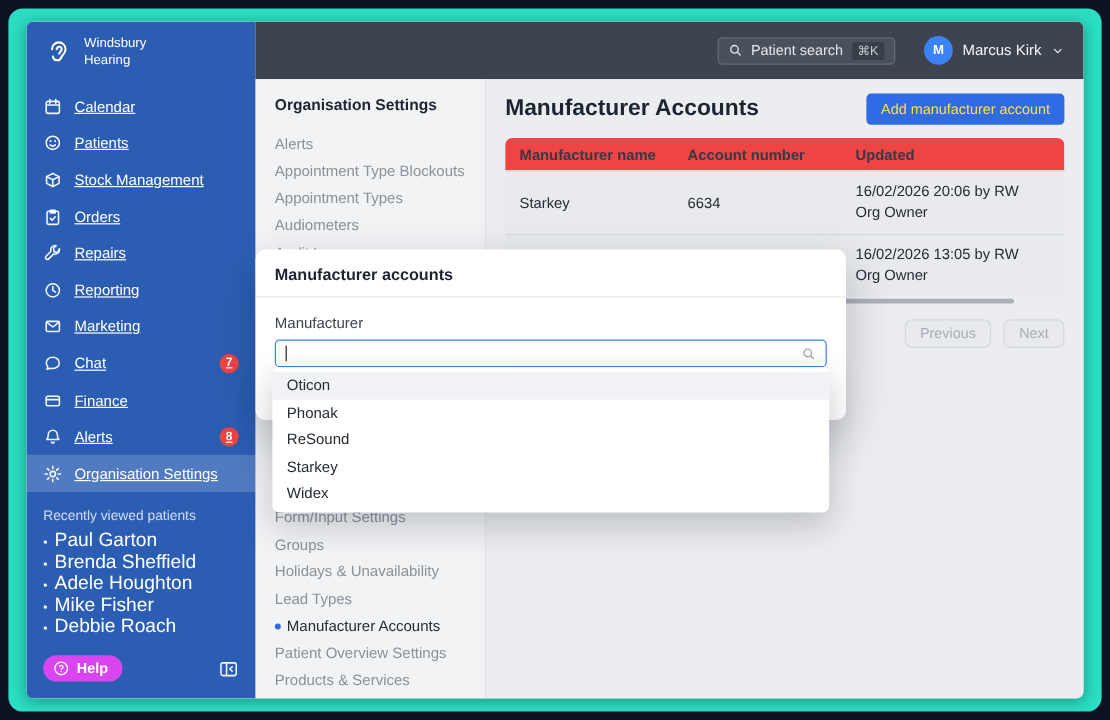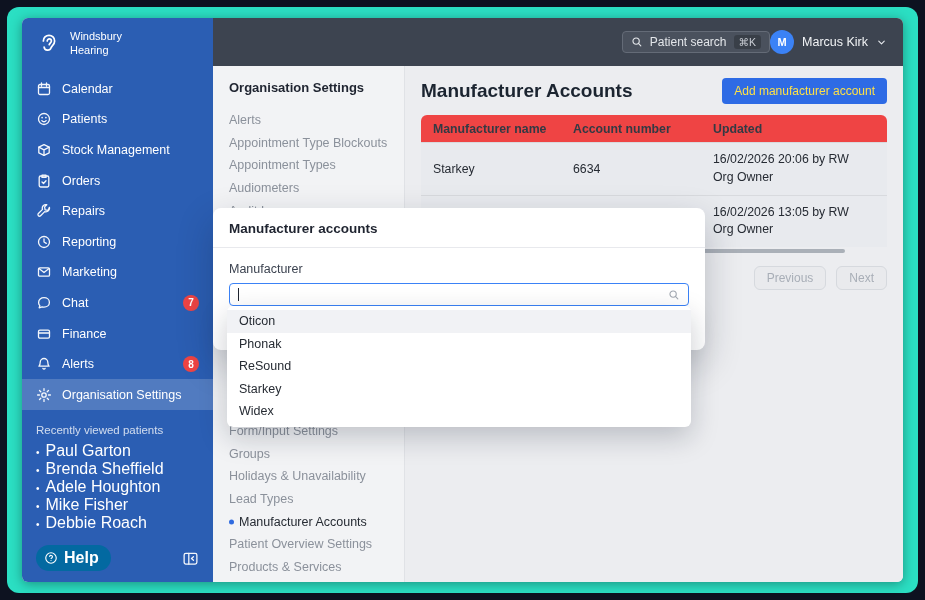--- a/index.html
+++ b/index.html
@@ -13,43 +13,43 @@
   .frame { position:absolute; inset:0; padding:7px; }
   .teal  { width:100%; height:100%; background:#2bdfc3; border-radius:12px; padding:11px 15px; }
   .app   { width:100%; height:100%; border-radius:6px; overflow:hidden; display:flex;
            position:relative; background:#ecedf0; box-shadow:0 2px 12px rgba(0,0,0,.35); }
 
   
   .sidebar { width:191px; background:#2b5eb3; color:#fff; display:flex; flex-direction:column; flex:none; }
   .logo { display:flex; align-items:center; gap:8px; padding:12px 14px 4px; }
   .logo svg { flex:none; }
   .logo-text { font-size:11px; line-height:1.25; font-weight:500; color:#fff; }
-  .menu { margin-top:12px; display:flex; flex-direction:column; }
+  .menu { margin-top:12px; display:flex; flex-direction:column;text-decoration:underline; }
   .mi { display:flex; align-items:center; gap:10px; height:30.6px; padding:0 14px; cursor:pointer;
         color:#fff; text-decoration:none; font-size:12.5px; font-weight:500; }
   .mi.active { background:rgba(255,255,255,.18); }
   .mi-ic { width:16px; height:16px; display:flex; align-items:center; justify-content:center; opacity:.95; }
   .mi-lb { white-space:nowrap; }
   .badge { margin-left:auto; min-width:16px; height:16px; border-radius:8px; background:#ee4444;
            color:#fff; font-size:10px; font-weight:700; display:flex; align-items:center;
            justify-content:center; padding:0 4px; }
   .recent { margin-top:14px; padding:0 14px; }
   .recent-title { font-size:11.5px; color:rgba(255,255,255,.78); margin-bottom:7px; }
   .recent-item { font-size:16px; color:#fff; line-height:16px; cursor:pointer; white-space:nowrap; }
   .recent-item::before { content:"•"; margin-right:6px; font-size:10px; }
   .sidebar-footer { margin-top:auto; padding:12px 14px 14px; display:flex; align-items:center; justify-content:space-between; }
-  .help-btn { display:flex; align-items:center; gap:6px; background:#0369a1; border:none; color:#fff;
-              font-size:16px; font-weight:700; padding:4px 12px 4px 8px; border-radius:14px; cursor:pointer;
+  .help-btn { display:flex; align-items:center; gap:6px; background:#d946ef; border:none; color:#fff;
+              font-size:12px; font-weight:700; padding:4px 12px 4px 8px; border-radius:14px; cursor:pointer;
               font-family:inherit; }
   .collapse { color:#fff; cursor:pointer; display:flex; opacity:.95; }
 
   
   .right { flex:1; display:flex; flex-direction:column; min-width:0; }
   .topbar { height:48px; background:#3d4450; flex:none; display:flex; align-items:center;
-            justify-content:flex-end; padding:0 16px; }
+            justify-content:flex-end; gap:24px; padding:0 16px; }
   .psearch { display:flex; align-items:center; gap:7px; background:#4a515d; border:1px solid #646b77;
              border-radius:4px; padding:3px 8px; color:#e3e6ea; font-size:12px; cursor:pointer; font-family:inherit; }
   .psearch .kbd { background:rgba(0,0,0,.22); border-radius:3px; padding:1px 5px; font-size:10.5px; color:#c9cdd4; }
   .user { display:flex; align-items:center; gap:8px; cursor:pointer; }
   .avatar { width:24px; height:24px; border-radius:50%; background:#3b82f6; color:#fff; font-size:11px;
             font-weight:700; display:flex; align-items:center; justify-content:center; }
   .user-name { color:#f2f4f6; font-size:12.5px; }
   .content { flex:1; display:flex; min-height:0; }
 
   

